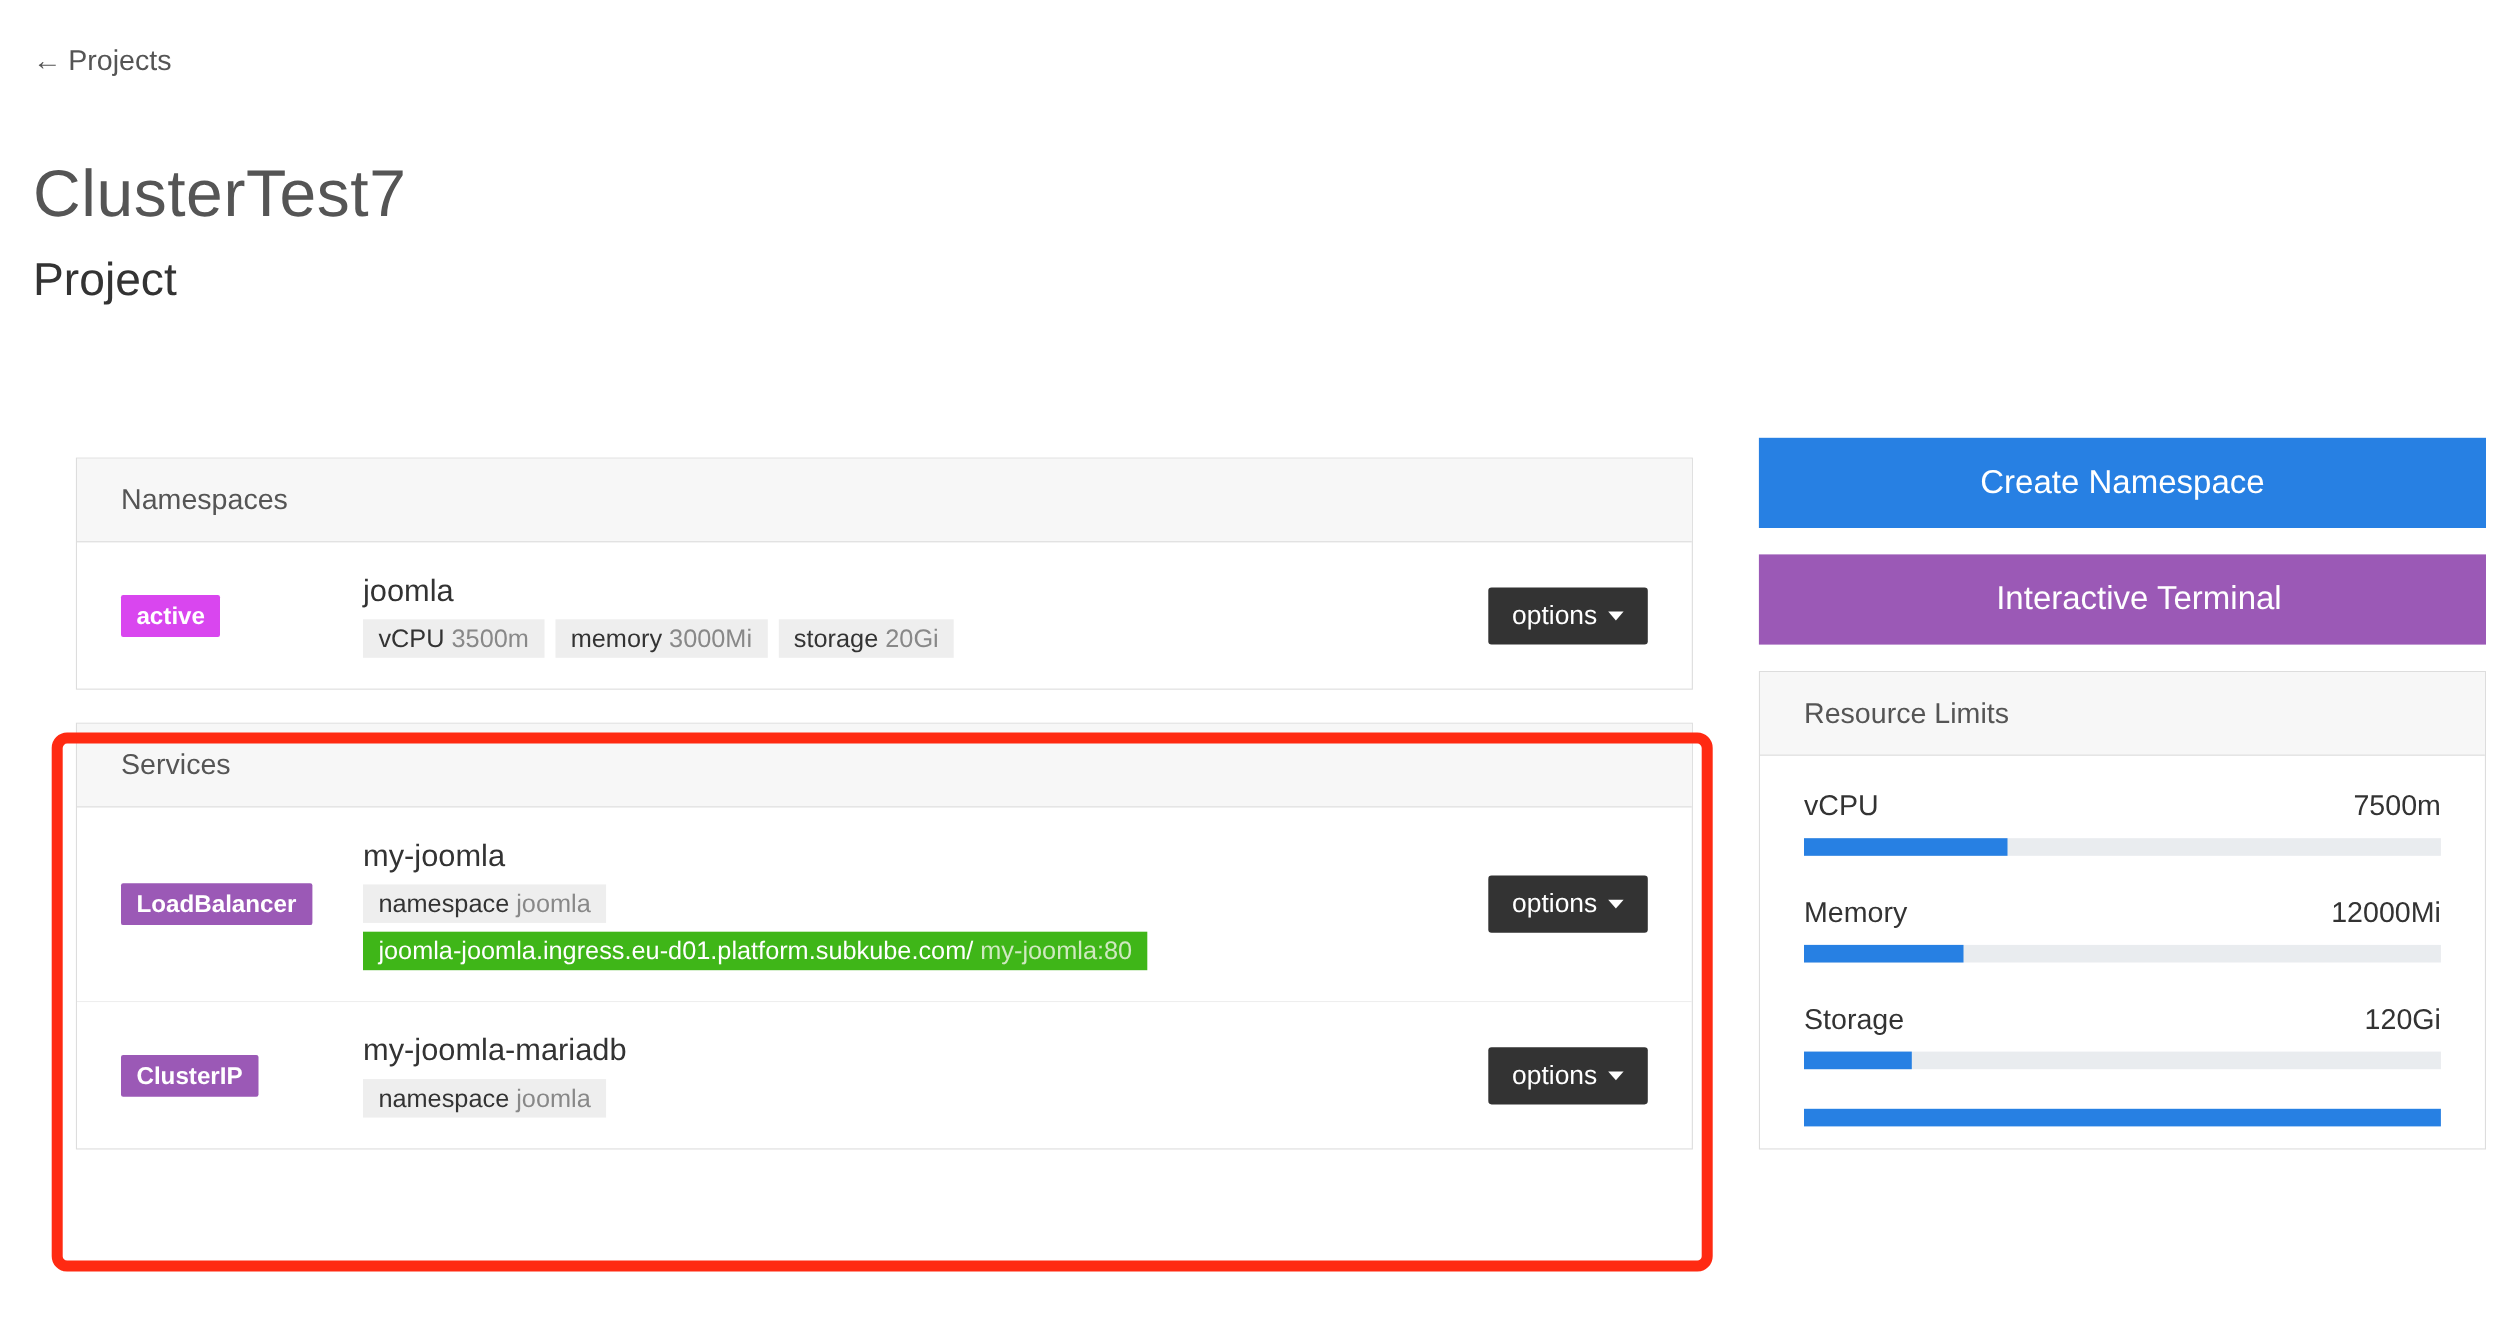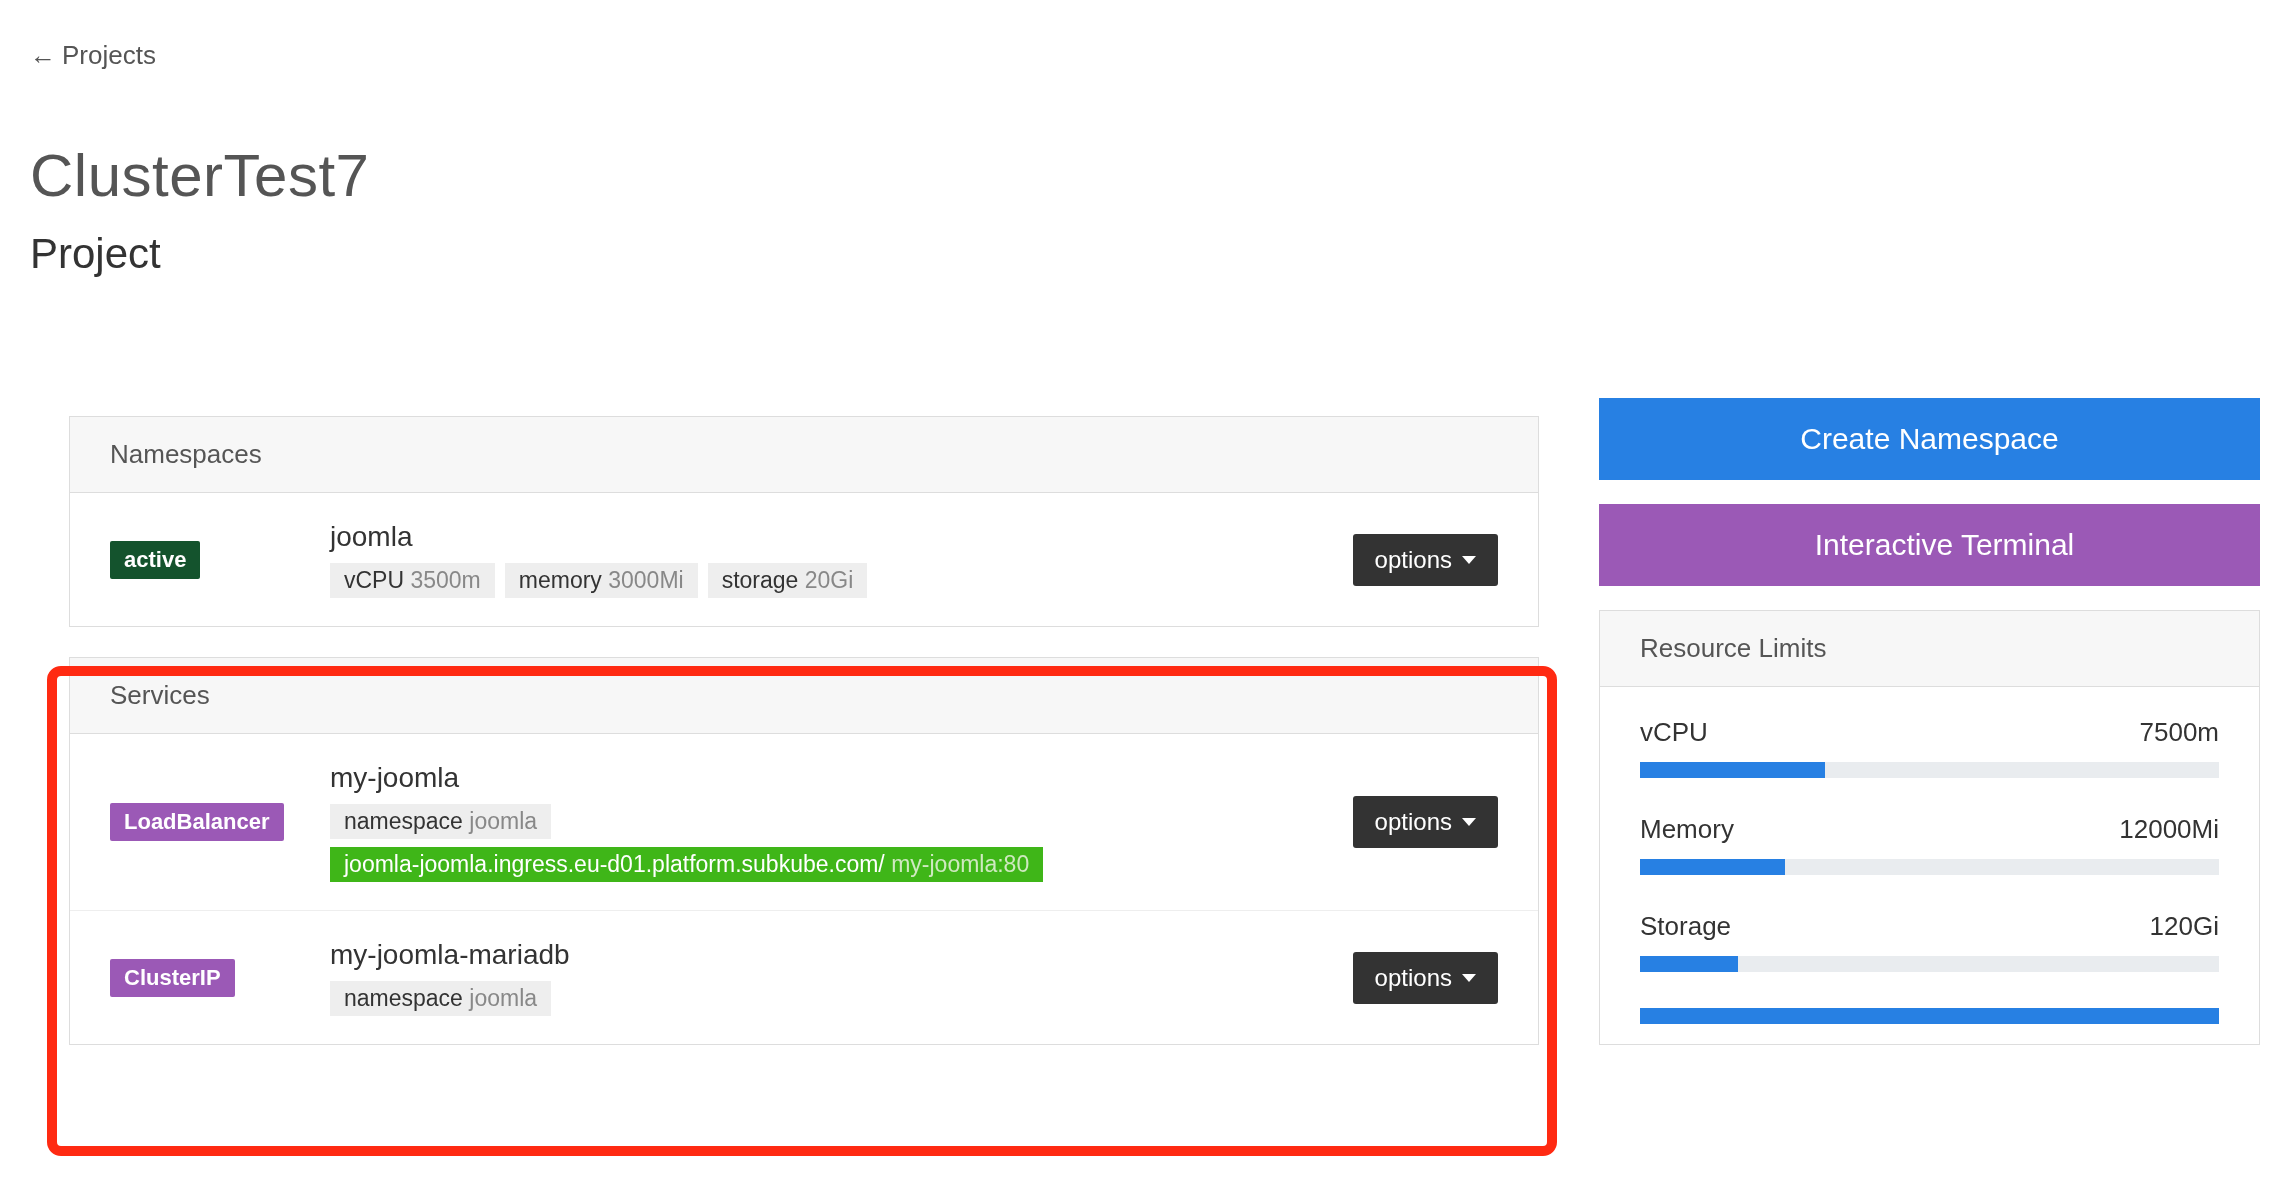--- a/index.html
+++ b/index.html
@@ -66,21 +66,21 @@
   .badge-col { flex: 0 0 190px; display:flex; }
 
   .badge {
     display: inline-block;
     padding: 6px 14px;
     font-size: 22px;
     font-weight: 600;
     color: #fff;
     border-radius: 2px;
   }
-  .badge-green { background: #14532d; }
+  .badge-green { background: #d946ef; }
   .badge-purple { background: #9b59b6; }
 
   .info-col { flex: 1; }
   .row-title { font-size: 28px; color: #333; margin-bottom: 10px; }
   .chiprow { display: flex; flex-wrap: wrap; gap: 10px; }
   .chip {
     background: #eee;
     padding: 4px 14px;
     font-size: 23px;
     color: #333;

